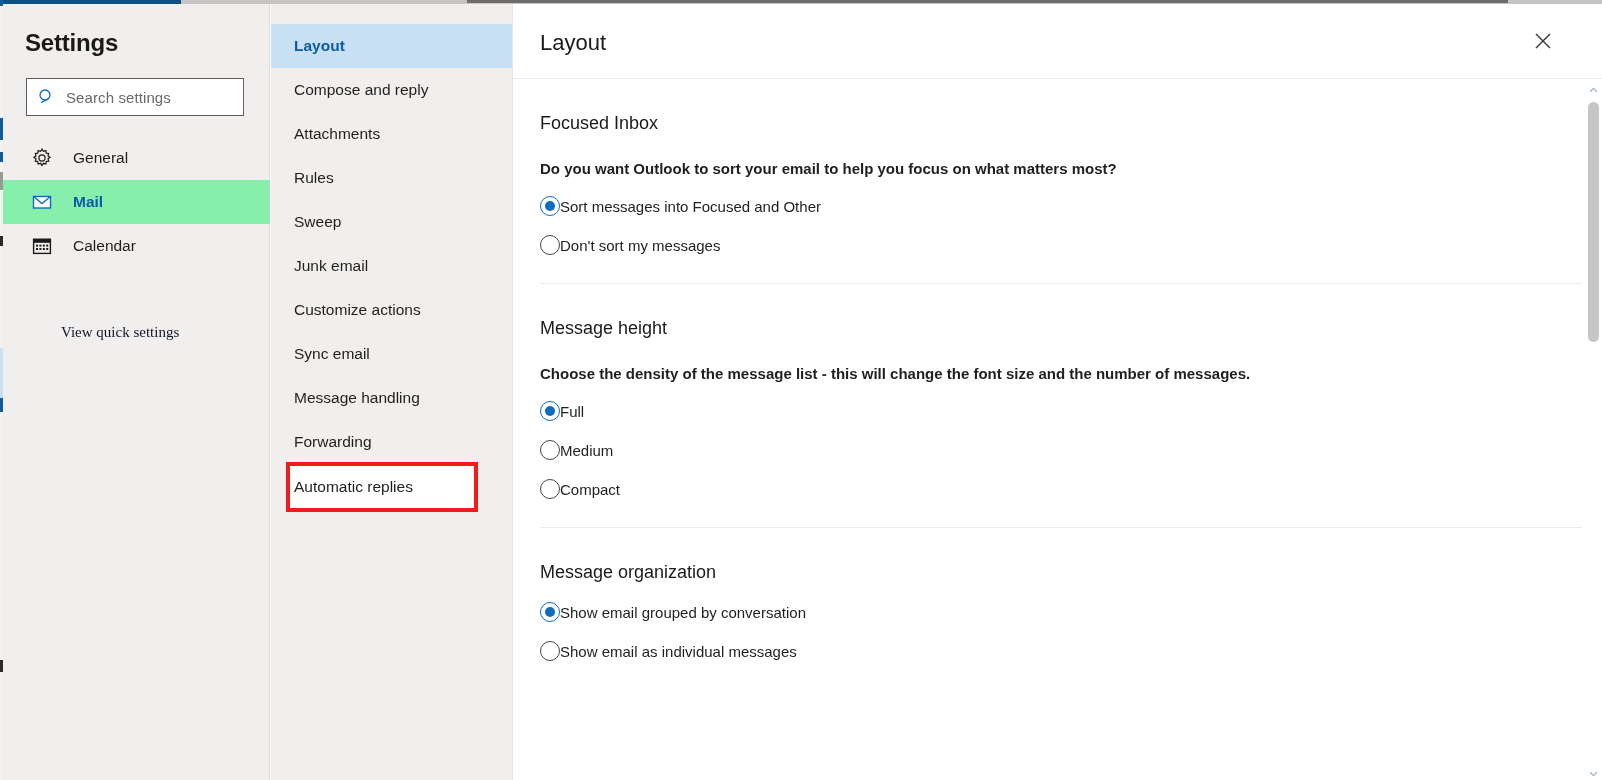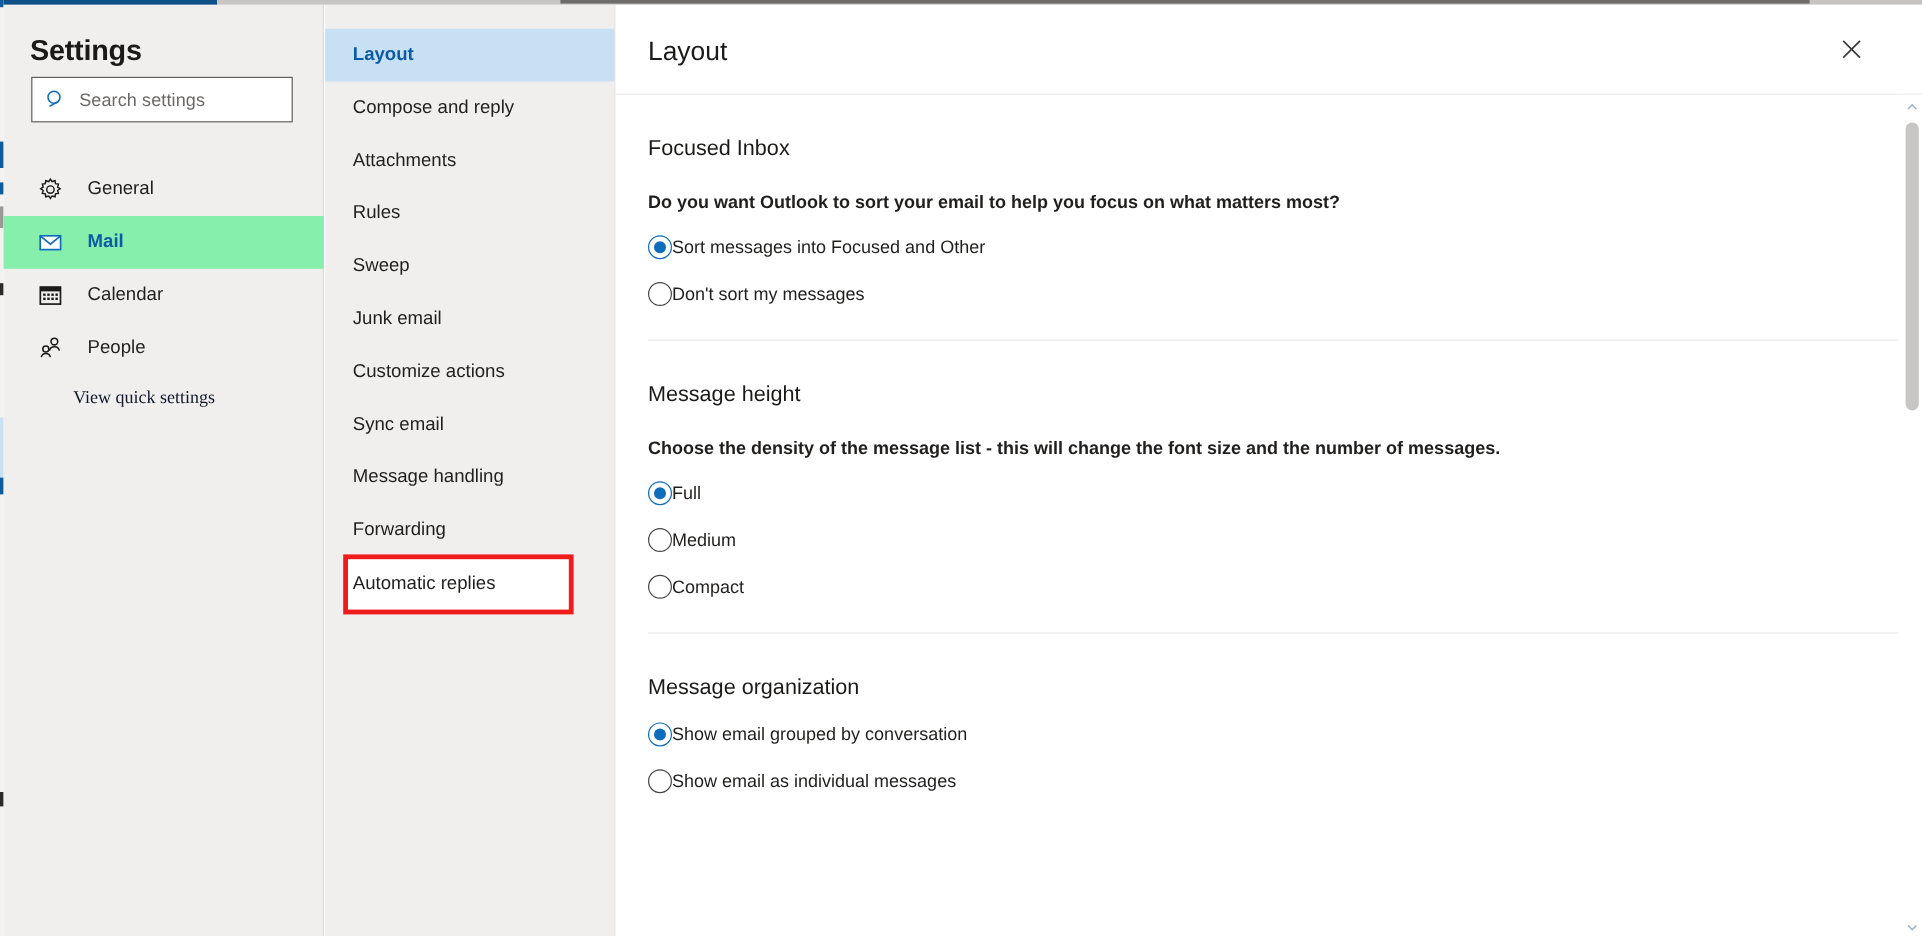--- a/index.html
+++ b/index.html
@@ -69,21 +69,21 @@
   .settings-title {
     position: absolute;
     left: 22px; top: 25px;
     font-size: 24px;
     font-weight: bold;
     color: #1b1a19;
     letter-spacing: -0.2px;
   }
   .search-box {
     position: absolute;
-    left: 23px; top: 60px;
+    left: 23px; top: 74px;
     width: 218px; height: 38px;
     background: #ffffff;
     border: 1px solid #605e5c;
     box-sizing: border-box;
     display: flex;
     align-items: center;
     padding-left: 11px;
   }
   .search-box .sicon {
     width: 18px; height: 18px;
@@ -354,33 +354,20 @@
               <rect x="5" y="13" width="2" height="2"></rect>
               <rect x="8.4" y="13" width="2" height="2"></rect>
               <rect x="11.8" y="13" width="2" height="2"></rect>
               <rect x="15.2" y="13" width="2" height="2"></rect>
             </g>
           </svg>
         </span>
         <span class="nlabel">Calendar</span>
       </div>
 
-      <div class="nav-item">
-        <span class="nicon">
-          <svg viewBox="0 0 22 22" width="22" height="22">
-            <g fill="none" stroke="#1b1a19" stroke-width="1.3">
-              <circle cx="14.3" cy="5.6" r="2.8"></circle>
-              <path d="M10.2 13.2 a4.3 4.3 0 0 1 8.3 0"></path>
-              <circle cx="7.2" cy="11.8" r="2.5"></circle>
-              <path d="M3.4 18.6 a3.9 3.9 0 0 1 7.6 0"></path>
-            </g>
-          </svg>
-        </span>
-        <span class="nlabel">People</span>
-      </div>
 
     </div>
 
     <div class="quick-settings-link">View quick settings</div>
   </div>
 
   <div class="subnav">
     <div class="subnav-list">
       <div class="subnav-item selected">Layout</div>
       <div class="subnav-item">Compose and reply</div>

